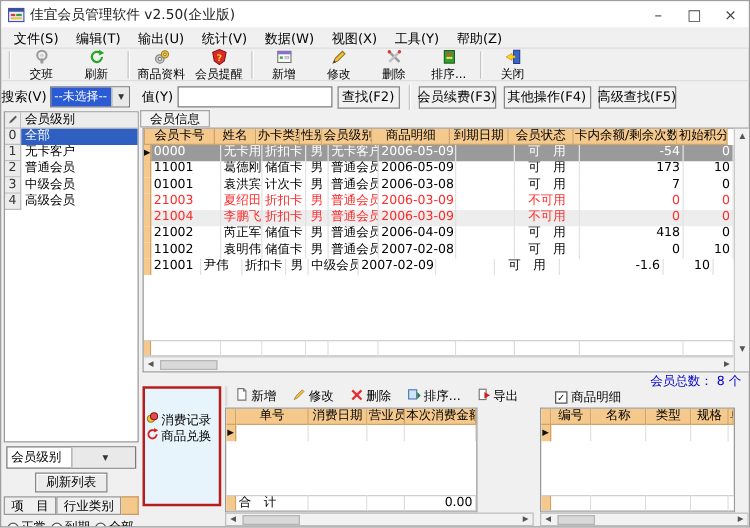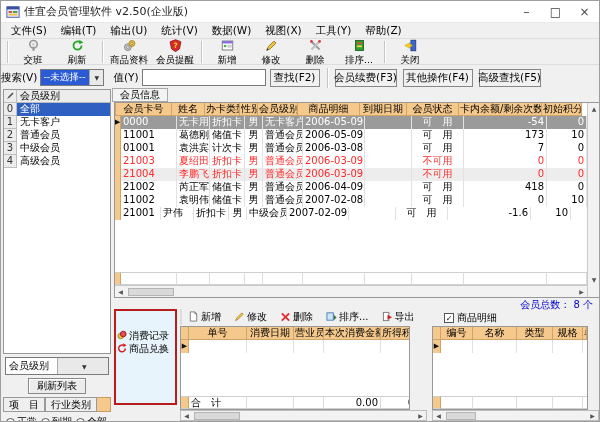--- a/index.html
+++ b/index.html
@@ -476,21 +476,21 @@
           </svg></span>
         <span>导出</span>
       </span>
     </div>
 
   <div class="detail-check">
     <span class="chk">✓</span>
     <span>商品明细</span>
   </div>
 
-  <div class="mini-table" style="left:179px;width:230px;height:84px" id="consume-table">
+  <div class="mini-table" style="left:179px;width:202px;height:84px" id="consume-table">
       <div class="g-row g-head">
         <span class="g-cell g-marker" style="width: 8px;"></span>
         <span class="g-cell" style="width: 58px;">单号</span>
         <span class="g-cell" style="width: 47px;">消费日期</span>
         <span class="g-cell" style="width: 30px;">营业员</span>
         <span class="g-cell" style="width: 57px;">本次消费金额</span>
         <span class="g-cell" style="width: 36px;">所得积分</span>
         <span class="g-cell" style="flex: 1 1 0%;"></span>
       </div>
       <div class="g-row">

